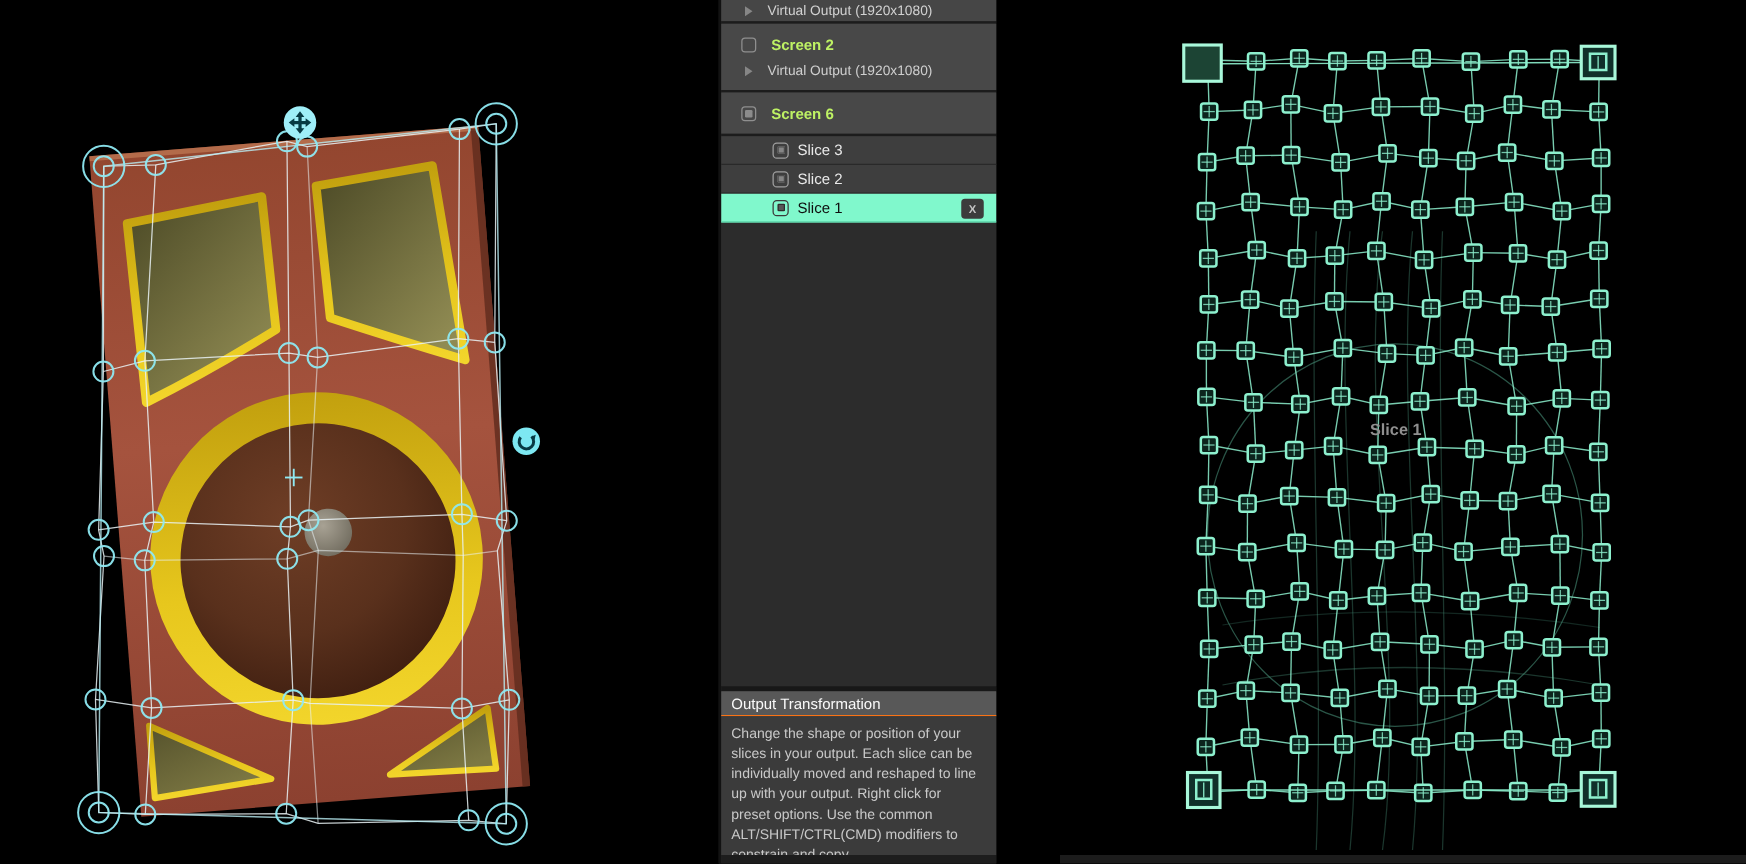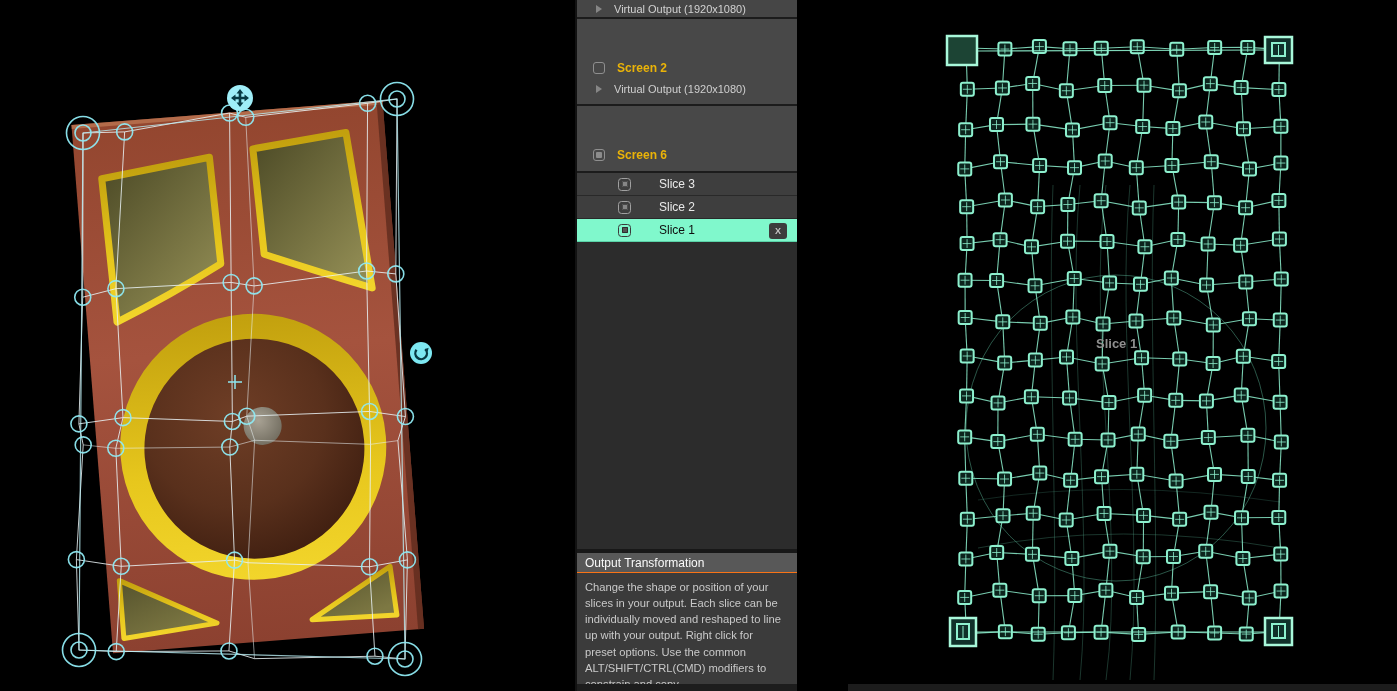--- a/index.html
+++ b/index.html
@@ -11,31 +11,31 @@
   .vp-left{position:absolute;left:0;top:0;width:575px;height:691px;background:#000;}
   .vp-right{position:absolute;left:848px;top:0;width:549px;height:691px;background:#000;}
 
   
   .panel{position:absolute;left:575px;top:0;width:222px;height:691px;background:#2c2c2c;
          border-left:2px solid #121212;display:flex;flex-direction:column;}
   .prow{height:17px;background:#464646;display:flex;align-items:center;
         font-size:11px;color:#d2d2d2;overflow:hidden;}
   .divider{height:2px;background:#1c1c1c;flex:none;}
   .group{background:#484848;padding:6px 0 5px 0;}
-  .trow{height:22px;display:flex;align-items:center;font-weight:bold;font-size:12px;color:#eab308;margin-top:32px;}
+  .trow{height:22px;display:flex;align-items:center;font-weight:bold;font-size:12px;color:#bef264;}
   .srow{height:20px;display:flex;align-items:center;font-size:11px;color:#cfcfcf;}
   .tri-r{width:0;height:0;border-left:6px solid #868686;border-top:4px solid transparent;
          border-bottom:4px solid transparent;margin:0 12px 0 19px;flex:none;}
   .tri-d{width:0;height:0;border-top:6px solid #868686;border-left:4px solid transparent;
          border-right:4px solid transparent;margin:0 11px 0 18px;flex:none;}
   .cb{width:12px;height:12px;border:1px solid #8f8f8f;border-radius:3px;margin:0 12px 0 16px;
       position:relative;flex:none;}
   .cb .cb-in{position:absolute;inset:2px;background:#8c8c8c;border-radius:1px;}
   .slice{height:23px;background:#3e3e3e;border-bottom:1px solid #292929;display:flex;
-         align-items:center;font-size:12px;color:#e9e9e9;position:relative;flex:none;gap:21px;}
+         align-items:center;font-size:12px;color:#e9e9e9;position:relative;flex:none;}
   .slice.selected{background:var(--mint,#80f8cc);color:#0e0e0e;border-bottom:1px solid #5ad3a8;}
   .sl-ico{width:13px;height:13px;border:1.5px solid #a0a0a0;border-radius:3.5px;
           margin:0 7px 0 41px;position:relative;flex:none;}
   .sl-ico i{position:absolute;inset:2.5px;background:#868686;border-radius:1px;
             box-shadow:inset 0 0 0 1px #4c4c4c;}
   .slice.selected .sl-ico{border-color:#3a3a3a;}
   .slice.selected .sl-ico i{background:#565656;box-shadow:inset 0 0 0 1px #2d2d2d;}
   .xbtn{position:absolute;right:10px;top:3.5px;width:18px;height:16px;background:#3c3c3c;
         border-radius:3px;color:#c4c4c4;font-size:9px;display:flex;align-items:center;
         justify-content:center;font-weight:bold;}

